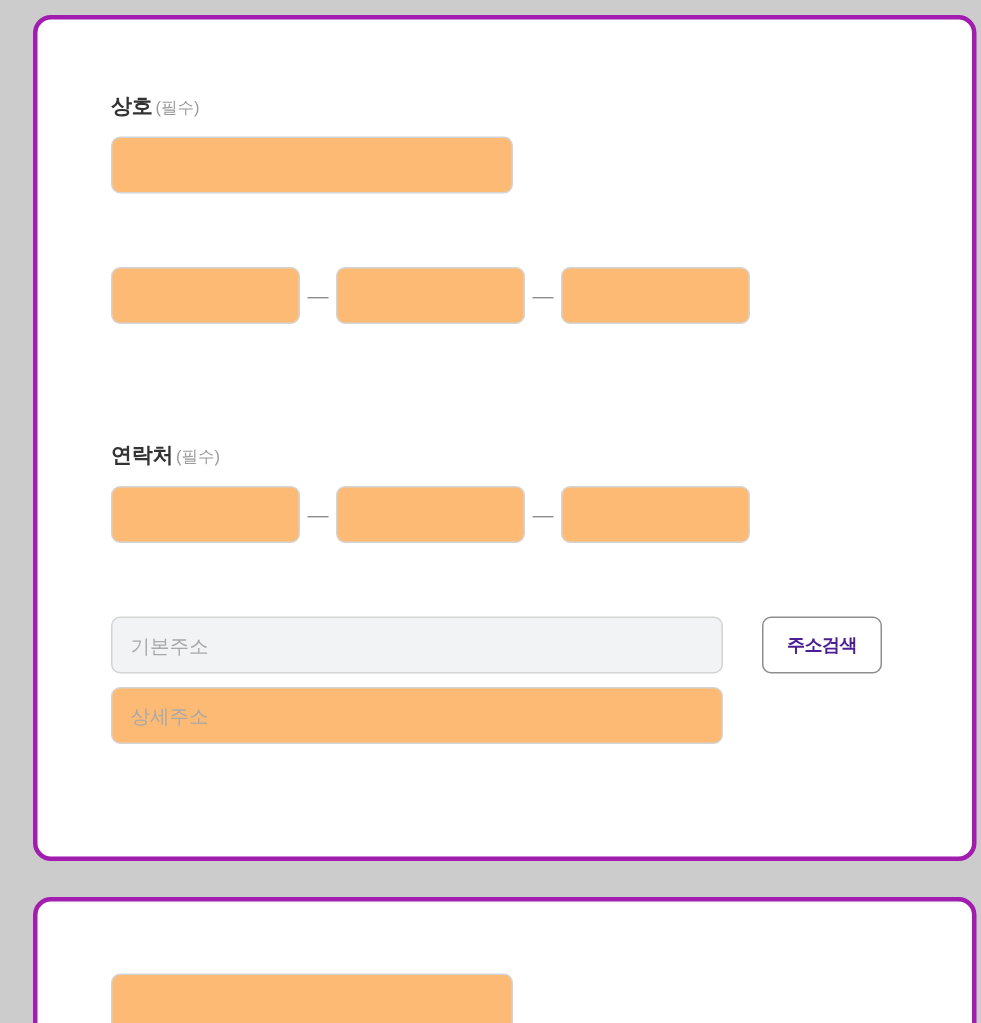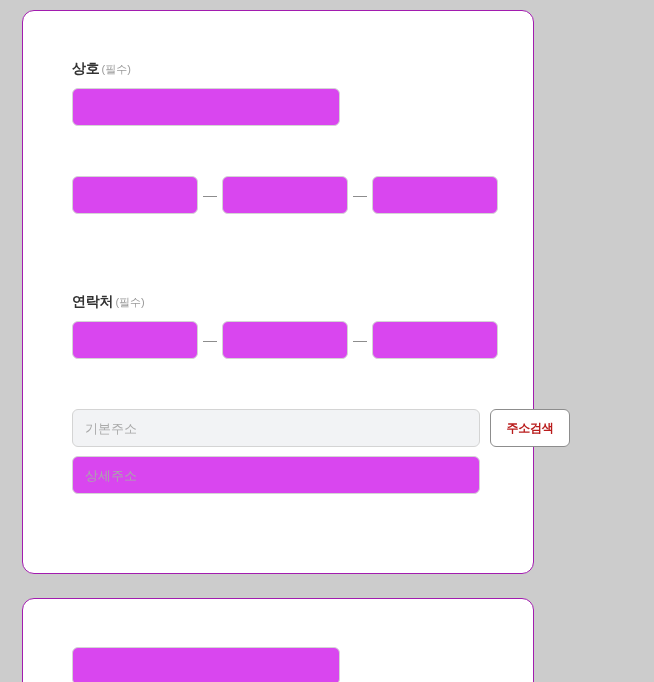--- a/index.html
+++ b/index.html
@@ -24,23 +24,23 @@
     top: 0;
     width: 654px;
     height: 682px;
     background: #cccccc;
   }
 
   
   .card {
     position: absolute;
     left: 22px;
-    width: 512px;
+    width: 629px;
     background: #ffffff;
-    border: 1px solid #a21caf;
+    border: 3px solid #a21caf;
     border-radius: 12px;
   }
   .card--primary {
     top: 10px;
     height: 564px;
   }
   .card--secondary {
     top: 598px;
     height: 160px;
   }
@@ -71,21 +71,21 @@
     color: #9a9a9a;
     margin-left: 2px;
     letter-spacing: 0;
   }
 
   
   .txt {
     height: 38px;
     border: 1px solid #d4d4d4;
     border-radius: 6px;
-    background: #d946ef;
+    background: #fdba74;
     font-family: "Liberation Sans", "DejaVu Sans", sans-serif;
     font-size: 13px;
     color: #333333;
     padding: 0 12px;
     outline: none;
     display: block;
   }
   .txt::placeholder {
     color: #a9a9a9;
     opacity: 1;
@@ -104,33 +104,33 @@
     text-align: center;
     color: #8d8d8d;
     font-size: 14px;
     line-height: 38px;
     user-select: none;
   }
 
   .addr-row {
     display: flex;
     align-items: flex-start;
-    gap: 10px;
+    gap: 26px;
     margin-bottom: 9px;
   }
   .btn-addr-search {
     width: 80px;
     height: 38px;
     border: 1px solid #8d8d8d;
     border-radius: 6px;
     background: #ffffff;
     font-family: "Liberation Sans", "DejaVu Sans", sans-serif;
     font-size: 12px;
     font-weight: bold;
-    color: #b91c1c;
+    color: #4c1d95;
     letter-spacing: -0.3px;
     cursor: pointer;
     padding: 0;
   }
 </style>
 </head>
 <body>
 
 <div class="page-viewport">
 

